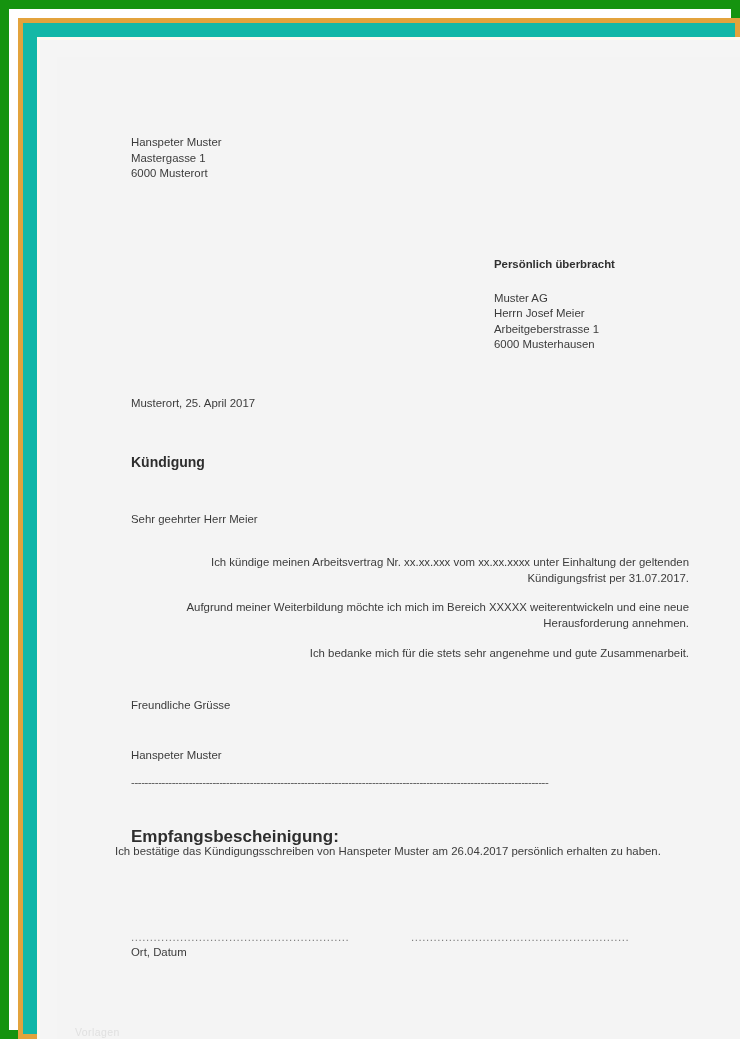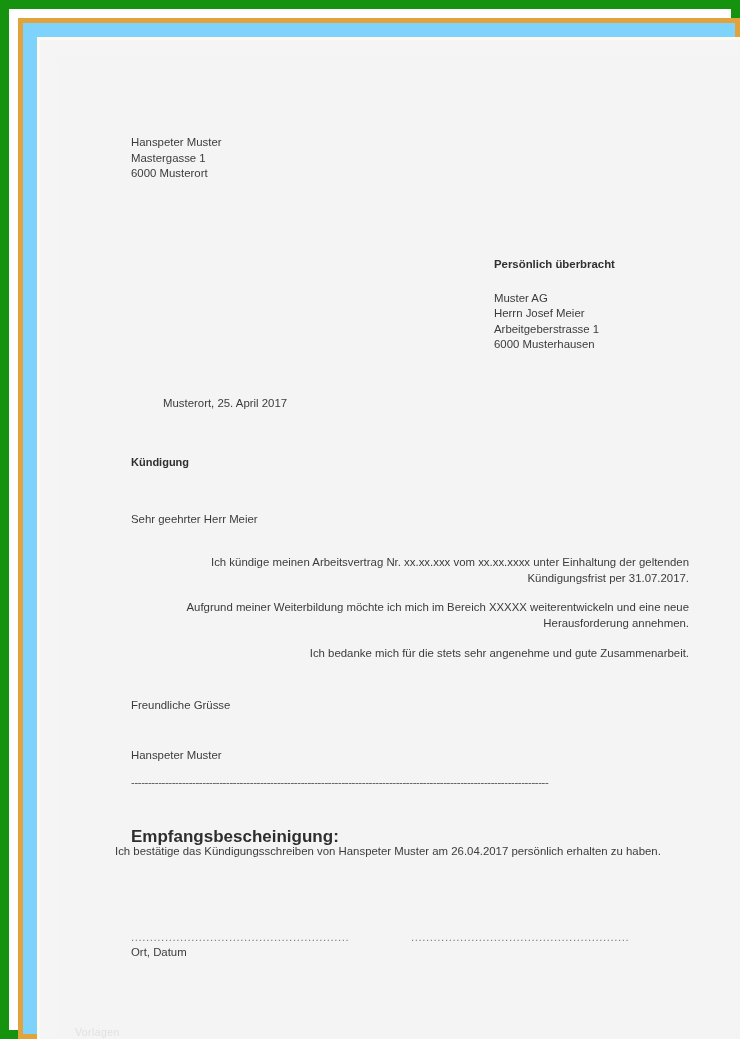--- a/index.html
+++ b/index.html
@@ -24,21 +24,21 @@
     background: #ffffff;
     border: 9px solid #15930f;
   }
   #frame-inner {
     position: absolute;
     left: 9px; top: 9px;
     width: 722px;
     height: 1021px;
     box-sizing: border-box;
     border: 5px solid #e3a33c;
-    background: #7dd3fc;
+    background: #14b8a6;
   }
   #frame-inner2 {
     position: absolute;
     left: 14px; top: 14px;
     width: 712px;
     height: 1011px;
     box-sizing: border-box;
     border: 3px solid #fdfaf0;
     background: #f5f5f5;
   }
@@ -87,29 +87,28 @@
     margin-bottom: 18px;
     white-space: nowrap;
   }
   #recipient-address div { white-space: nowrap; }
 
   
   #date-line {
     left: 74px;
     top: 339px;
     white-space: nowrap;
-    margin-left: 32px;
   }
 
   
   #subject-line {
     left: 74px;
     top: 398px;
     font-weight: bold;
-    font-size: 11px;
+    font-size: 14px;
     color: #2e2e2e;
     white-space: nowrap;
   }
 
   
   #salutation {
     left: 74px;
     top: 455px;
     white-space: nowrap;
   }

